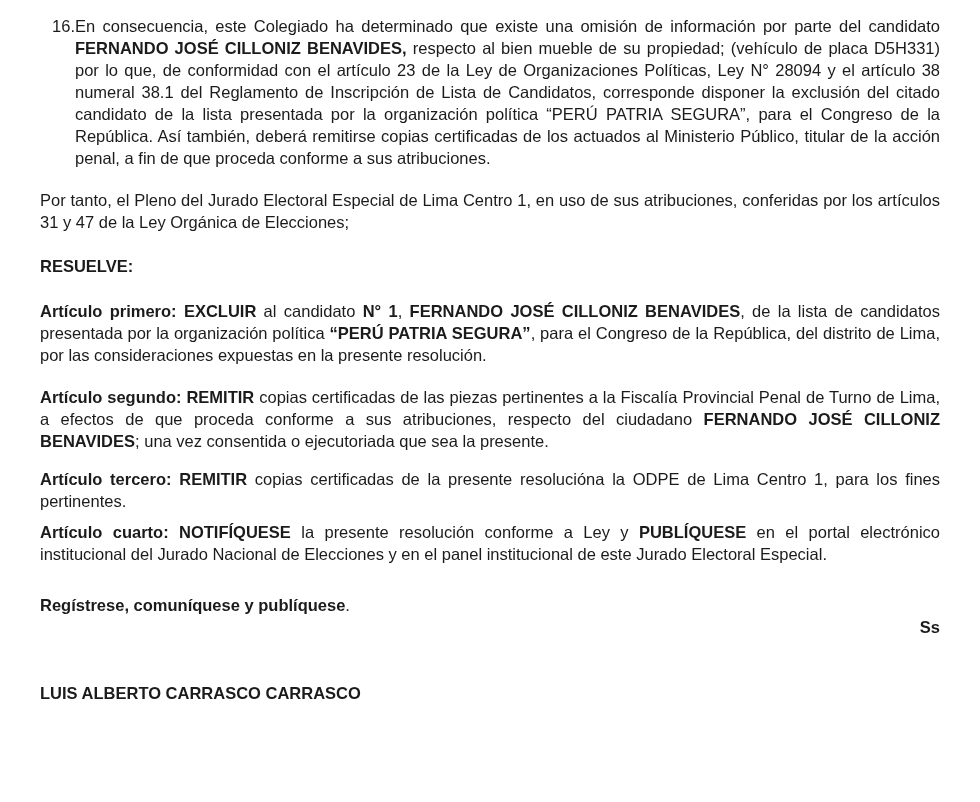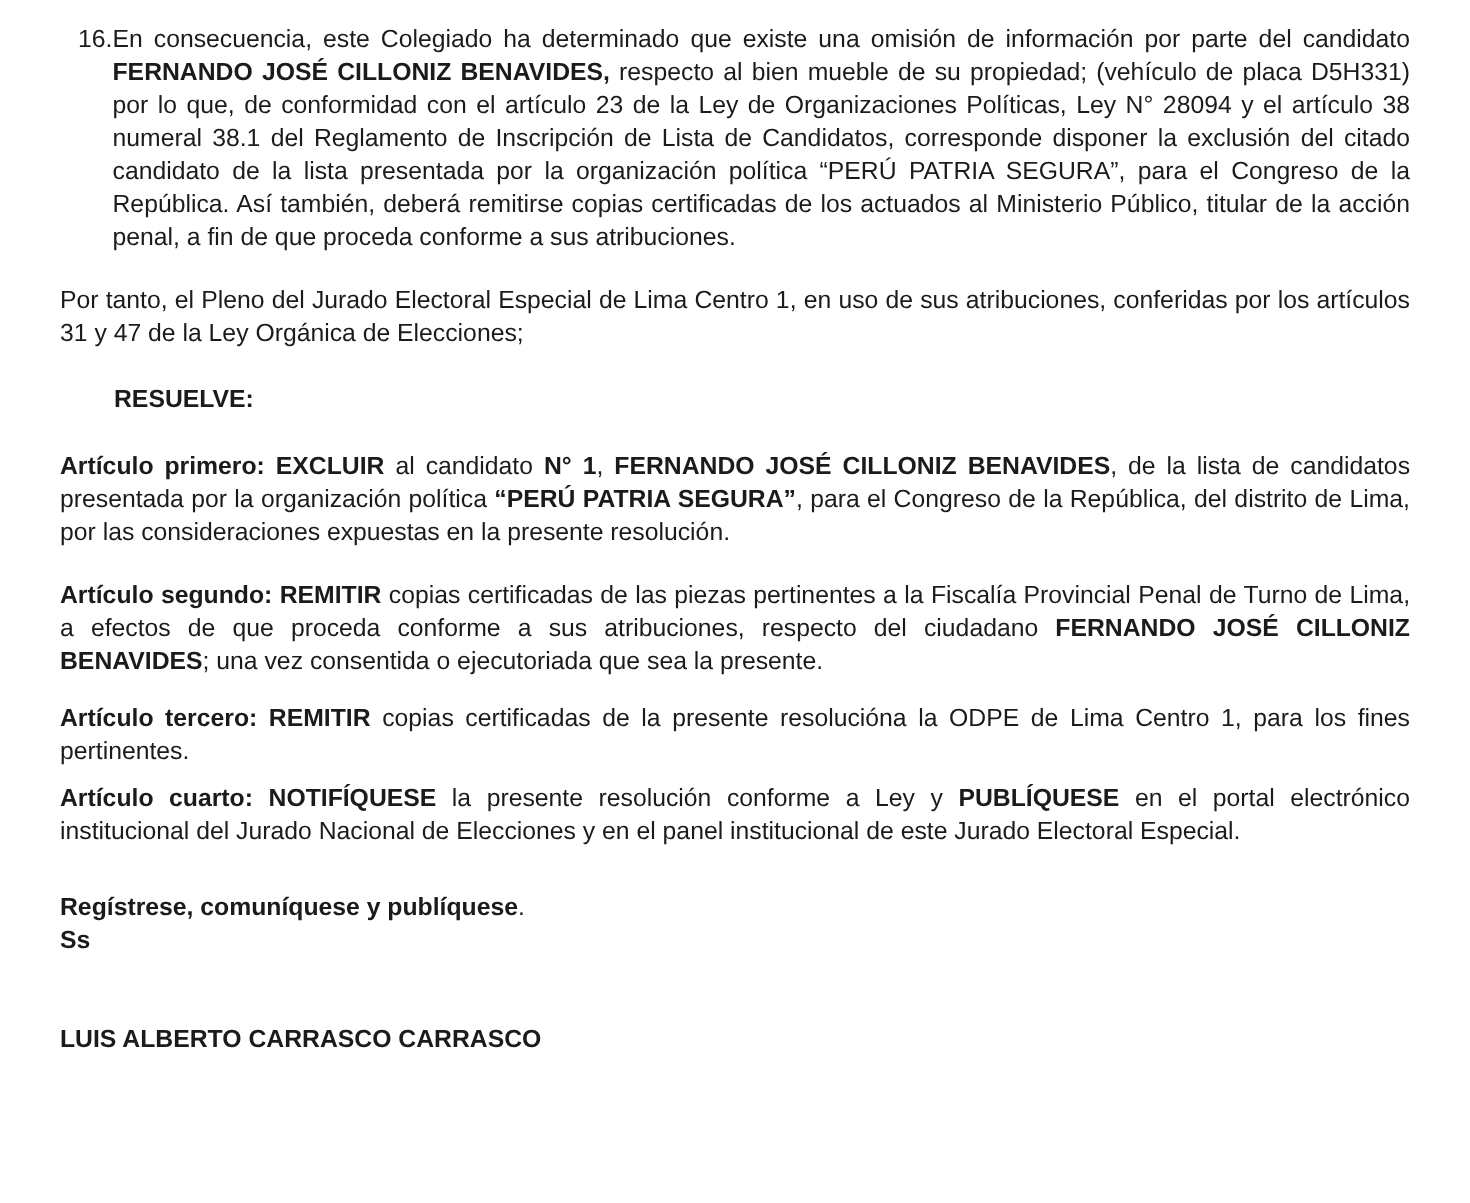--- a/index.html
+++ b/index.html
@@ -7,32 +7,32 @@
   body {
     width: 980px;
     height: 802px;
     overflow: hidden;
     font-family: "Liberation Sans", sans-serif;
     font-size: 16.5px;
     line-height: 22px;
     color: #1b1b1b;
     padding: 15px 40px 0 40px;
   }
-  .b { font-weight: bold; }
+  .b { font-weight: bold; text-align: right; }
   .just { text-align: justify; }
   .numbered-item { display: flex; }
   .numbered-item .num {
     flex: 0 0 35px;
     width: 35px;
     font-weight: normal;
     text-align: right;
   }
   .numbered-item .itext { flex: 1; text-align: justify; }
   .mt-portanto  { margin-top: 20px; }
-  .mt-resuelve  { margin-top: 22px; margin-left: 36px; }
+  .mt-resuelve  { margin-top: 22px; }
   .mt-art1      { margin-top: 23px; }
   .mt-art2      { margin-top: 20px; }
   .mt-art3      { margin-top: 16px; }
   .mt-art4      { margin-top: 9px; }
   .mt-closing   { margin-top: 29px; }
   .mt-signature { margin-top: 44px; }
   .heading { font-weight: bold; }
   .sig-line { font-weight: bold; }
 </style>
 </head>

